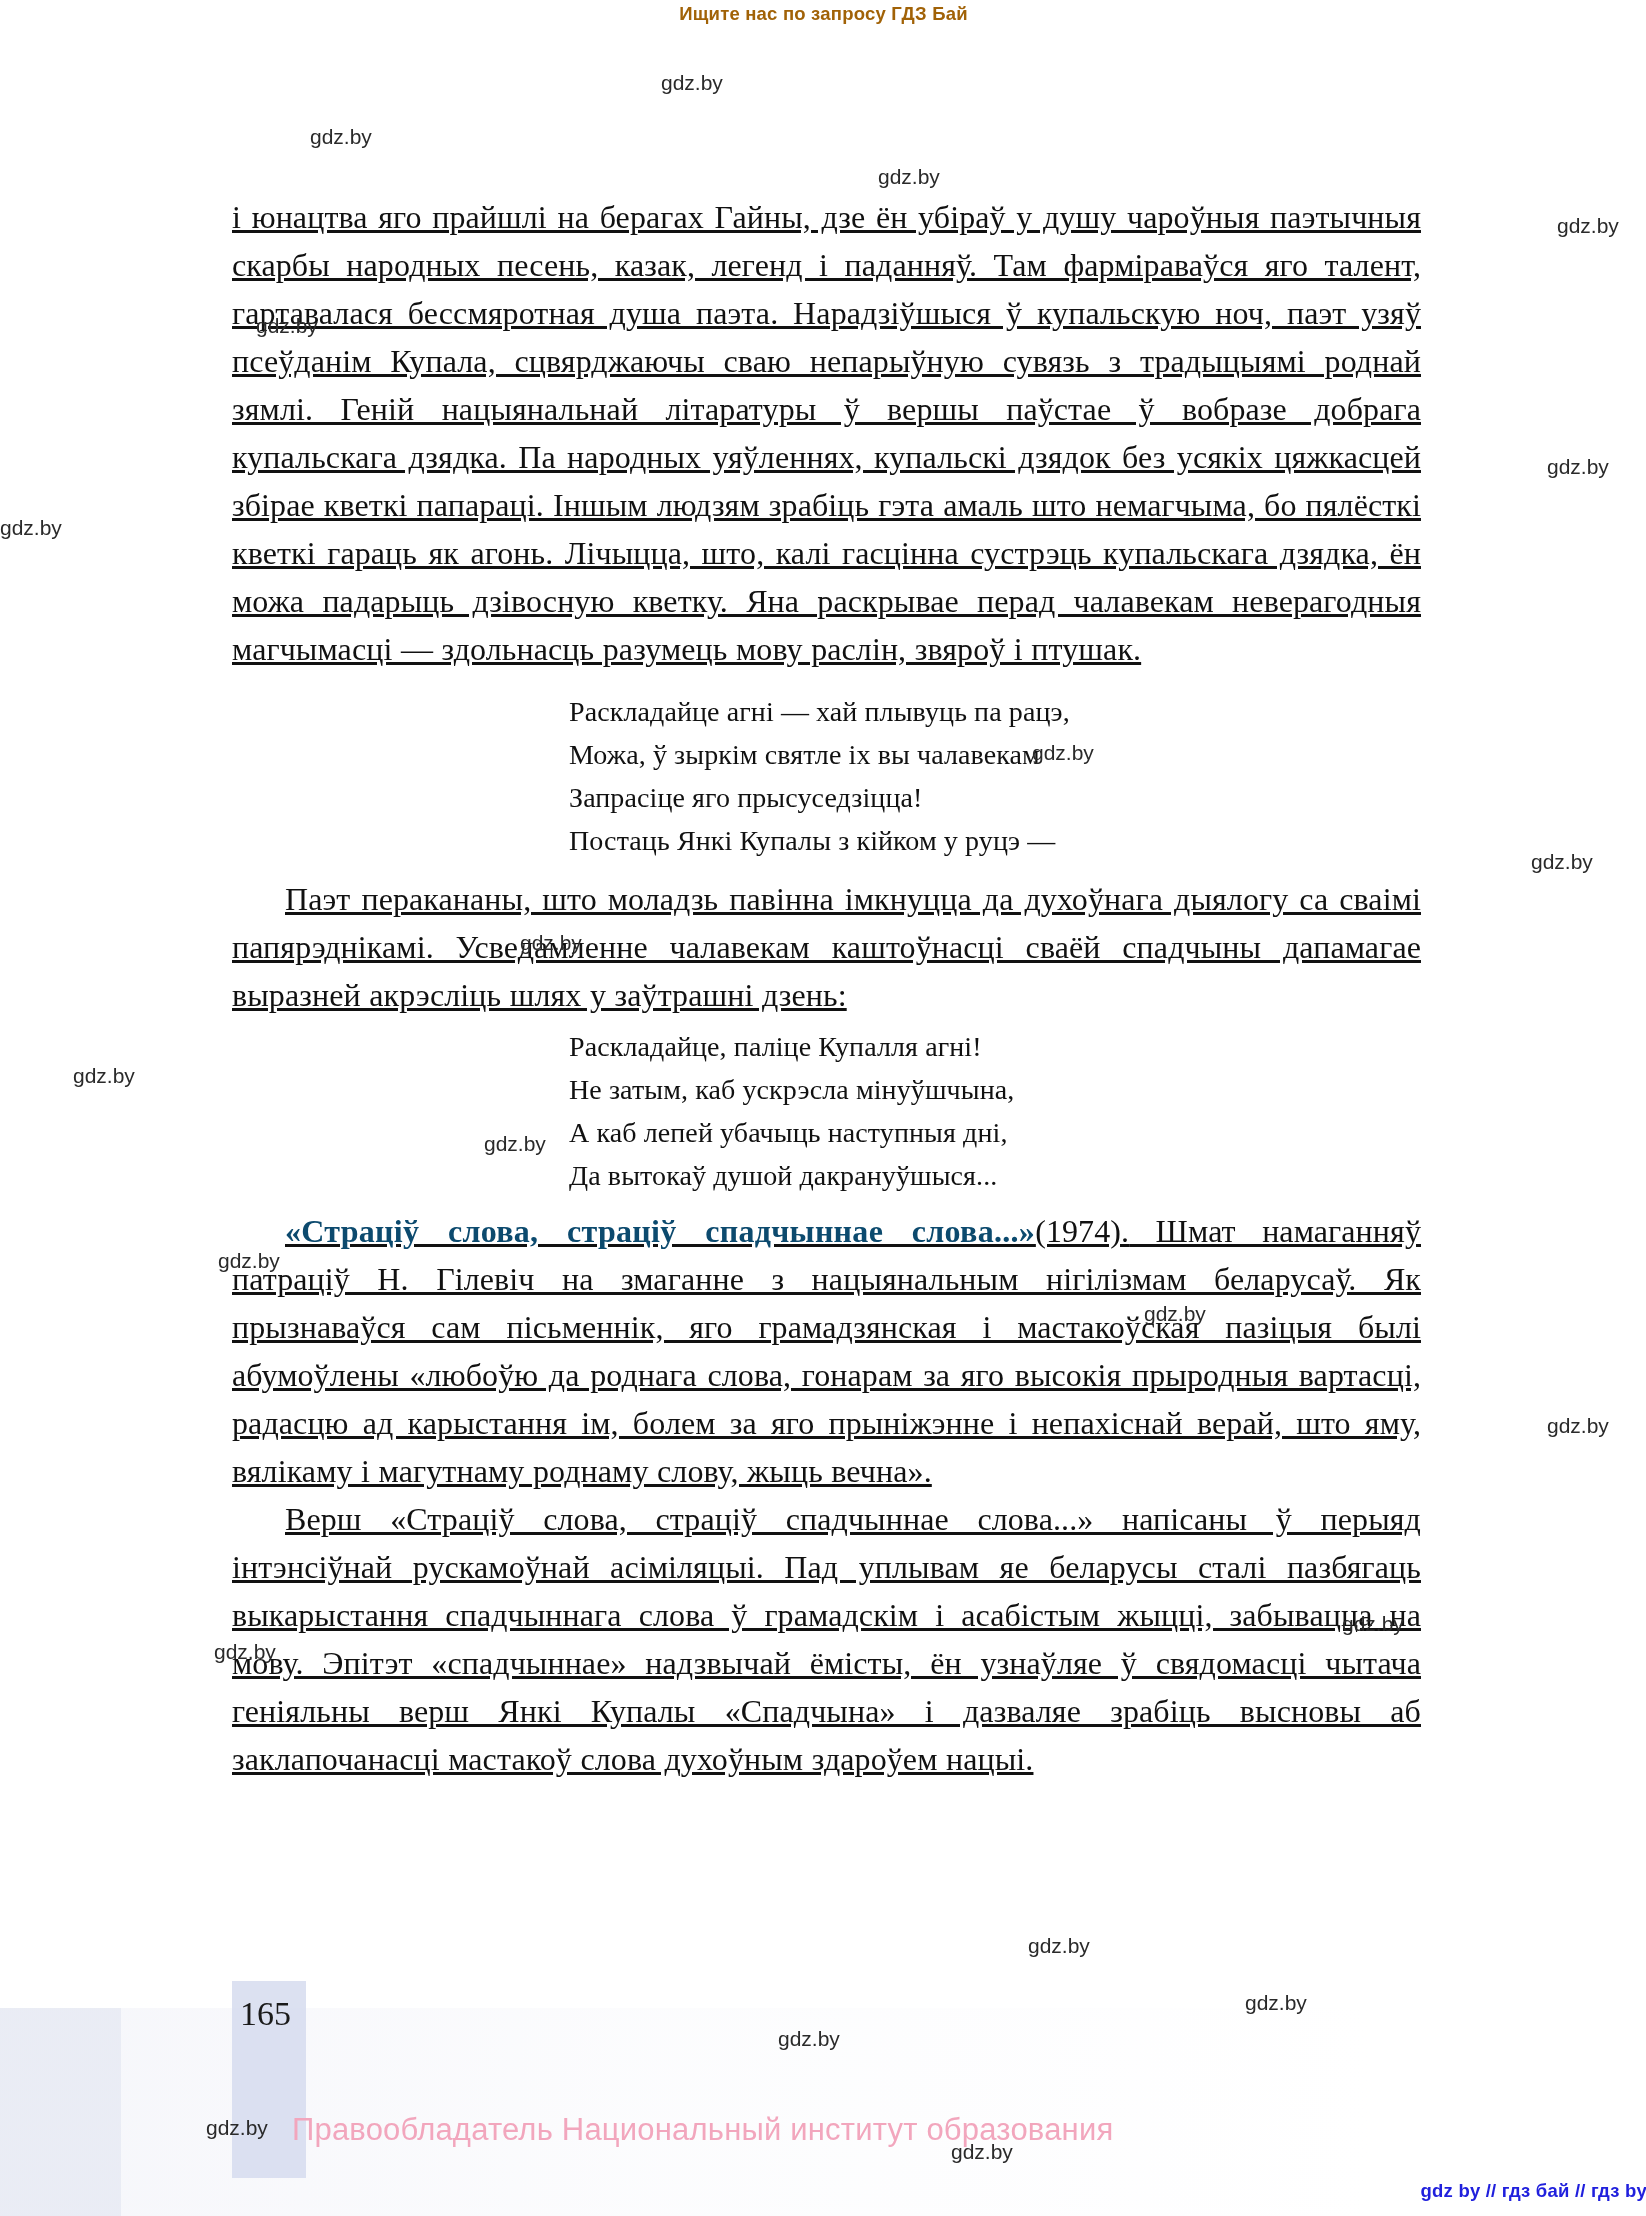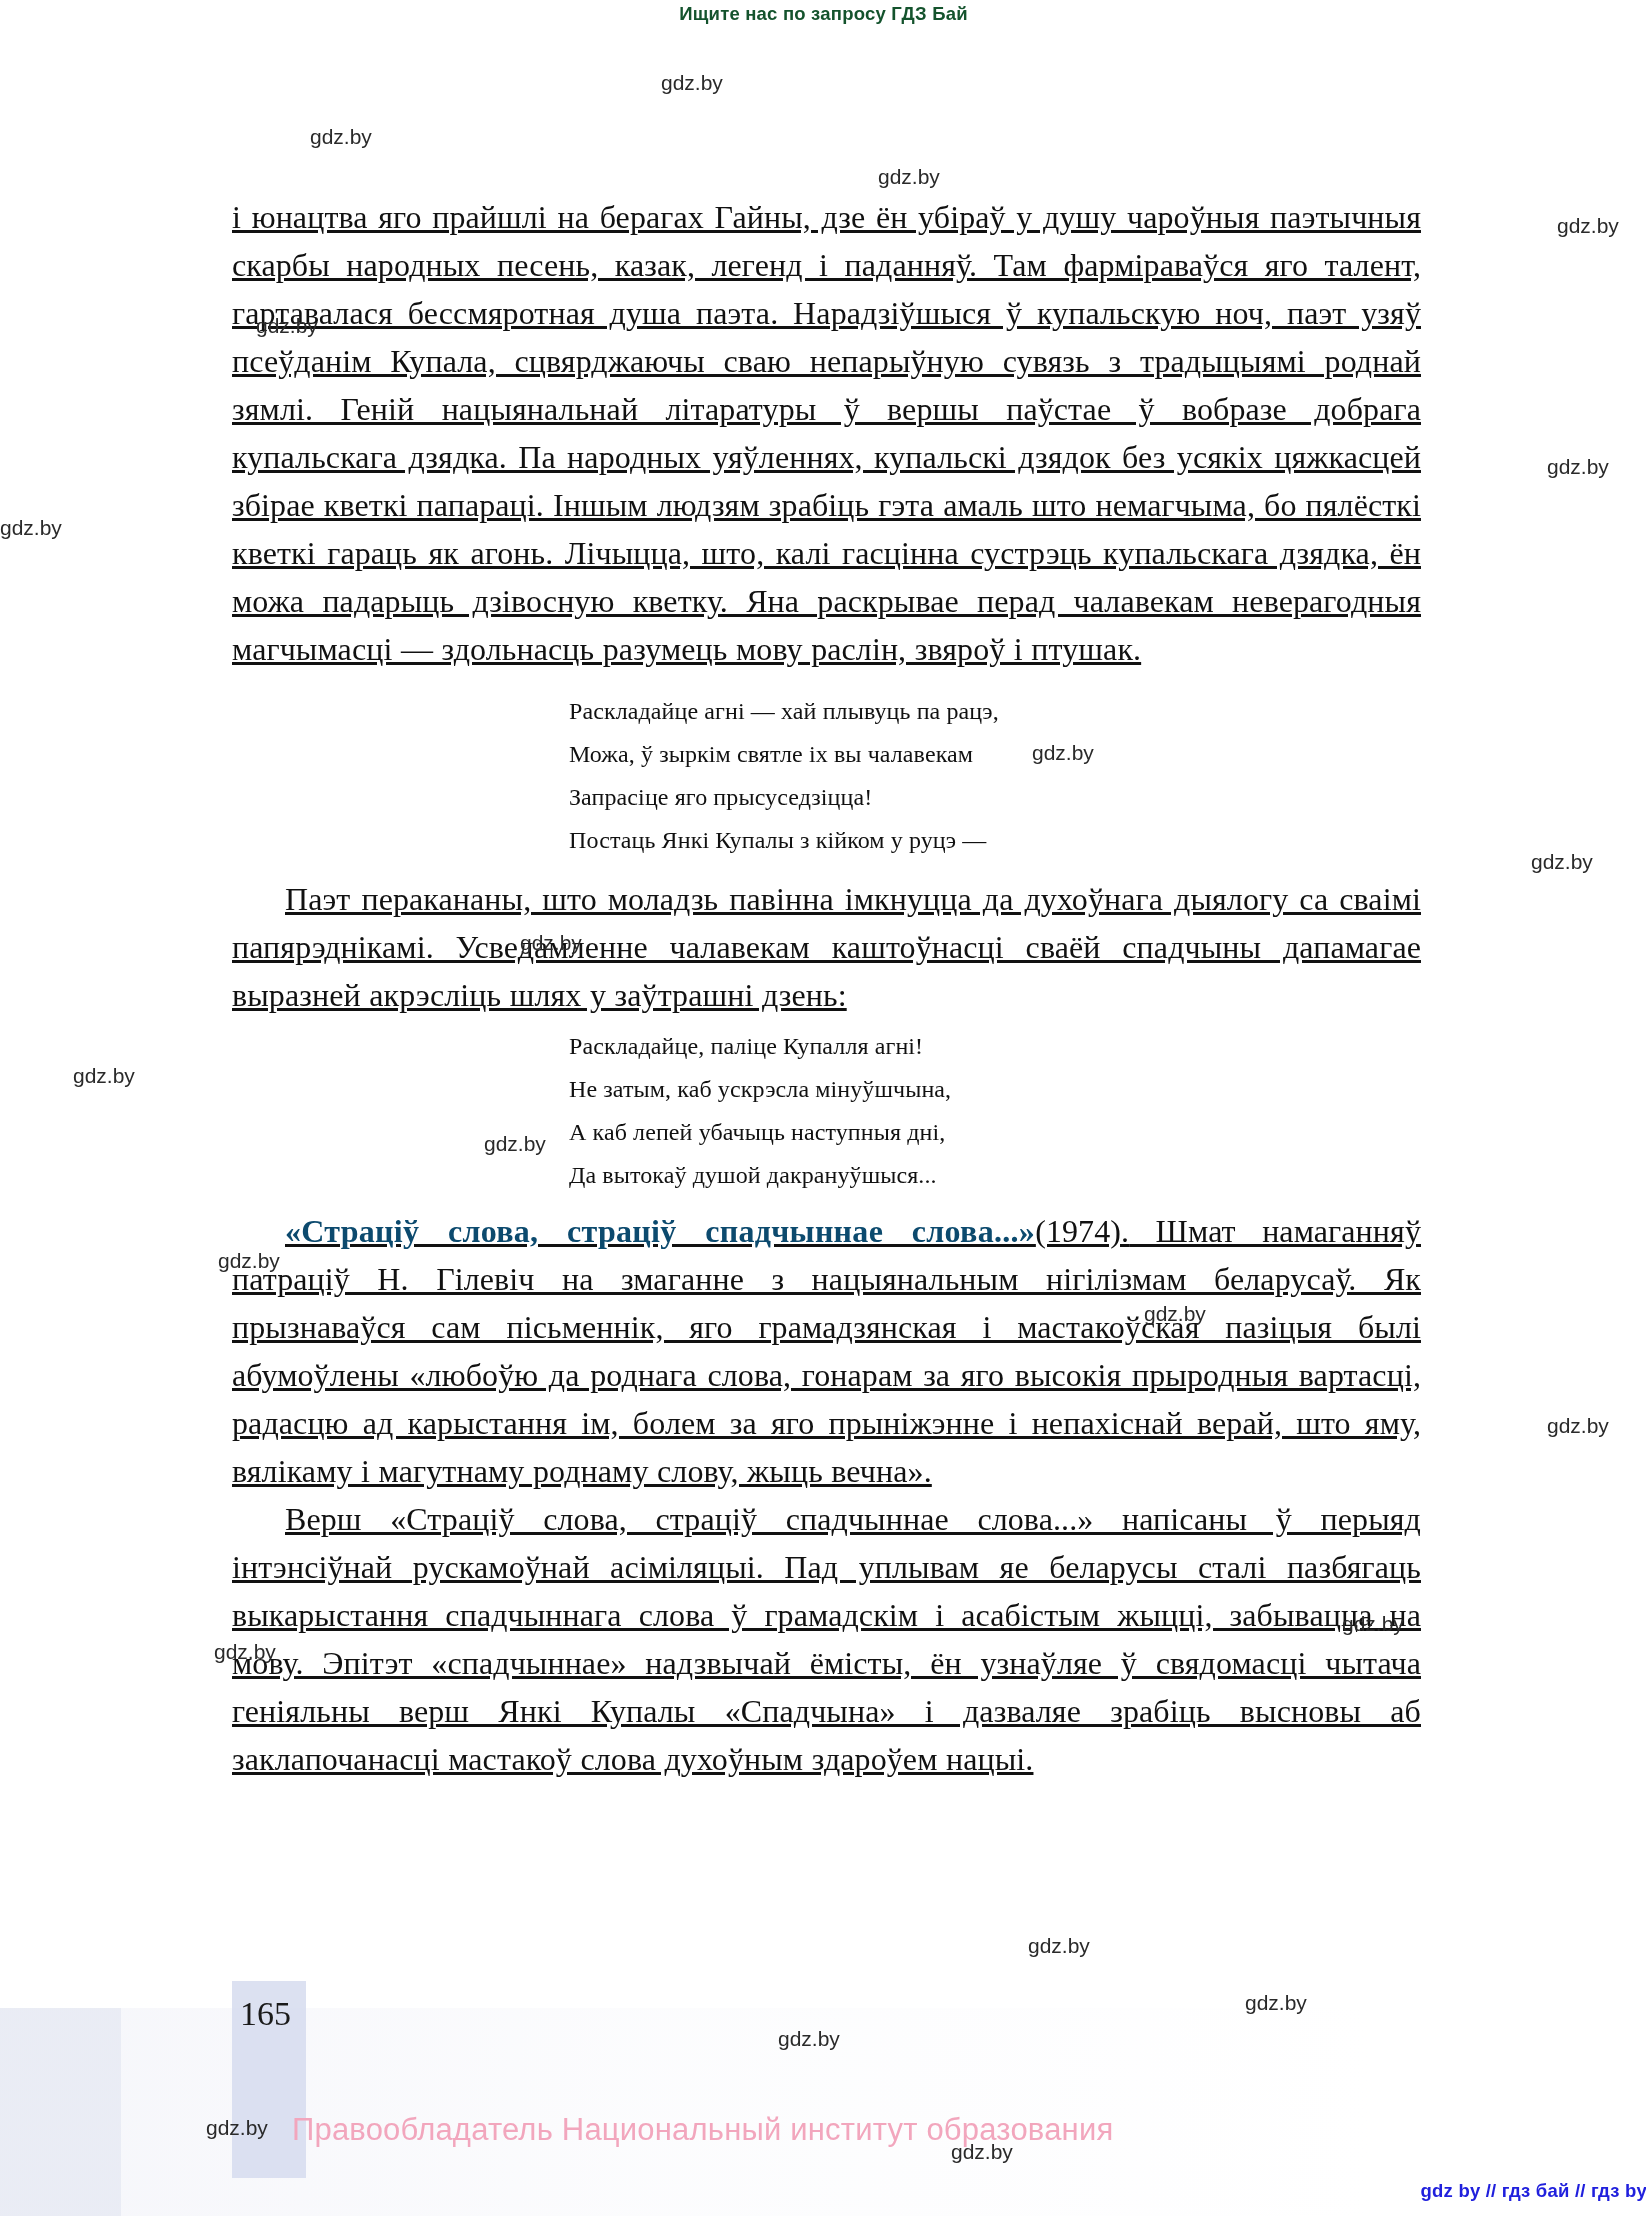--- a/index.html
+++ b/index.html
@@ -19,21 +19,21 @@
   
   .promo-banner {
     position: absolute;
     top: 3.2px;
     left: 0;
     width: 100%;
     text-align: center;
     font-family: "Liberation Sans", sans-serif;
     font-weight: bold;
     font-size: 18.5px;
-    color: #14532d;
+    color: #a16207;
     letter-spacing: 0.2px;
   }
 
   
   .page-column {
     position: absolute;
     left: 232px;
     top: 193px;
     width: 1189px;
   }
@@ -49,21 +49,21 @@
     -webkit-hyphens: none;
     hyphens: none;
     text-decoration: underline;
   }
   p.body-text.indent {
     text-indent: 53px;
   }
 
   .verse-block {
     margin: 0;
-    font-size: 24px;
+    font-size: 28px;
     line-height: 43px;
     letter-spacing: 0.1px;
   }
   .verse-block .verse-line {
     white-space: pre;
   }
   .verse-1 { padding-left: 337px; padding-top: 17px; padding-bottom: 13px; }
   .verse-2 { padding-left: 337px; padding-top: 6.4px;  padding-bottom: 9.7px; }
 
   .red-title {

